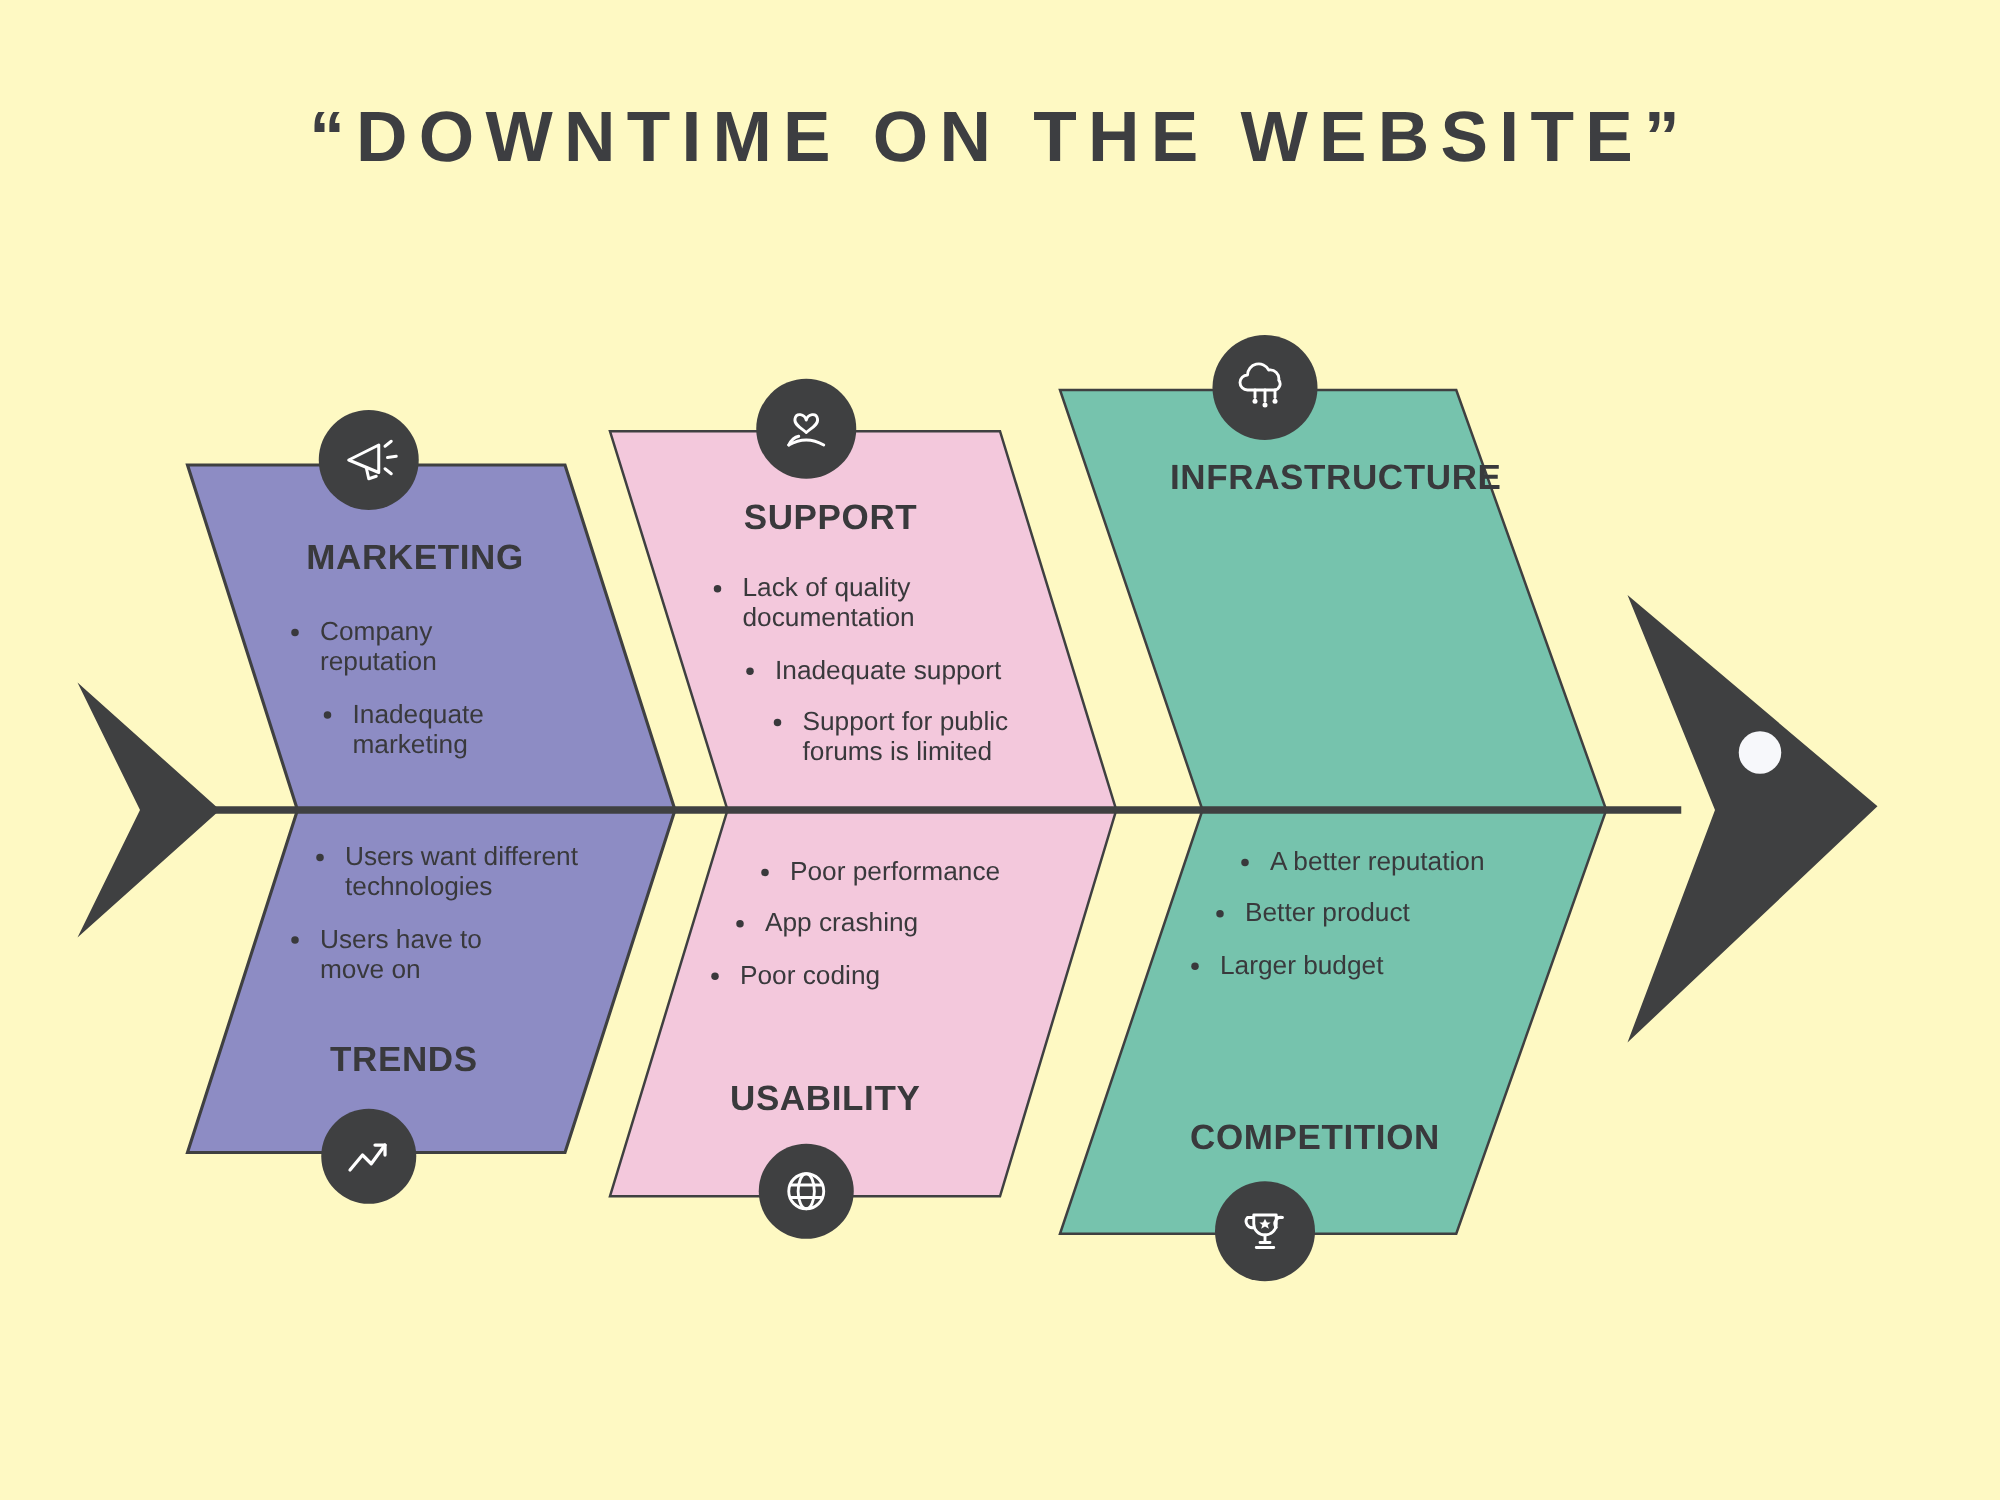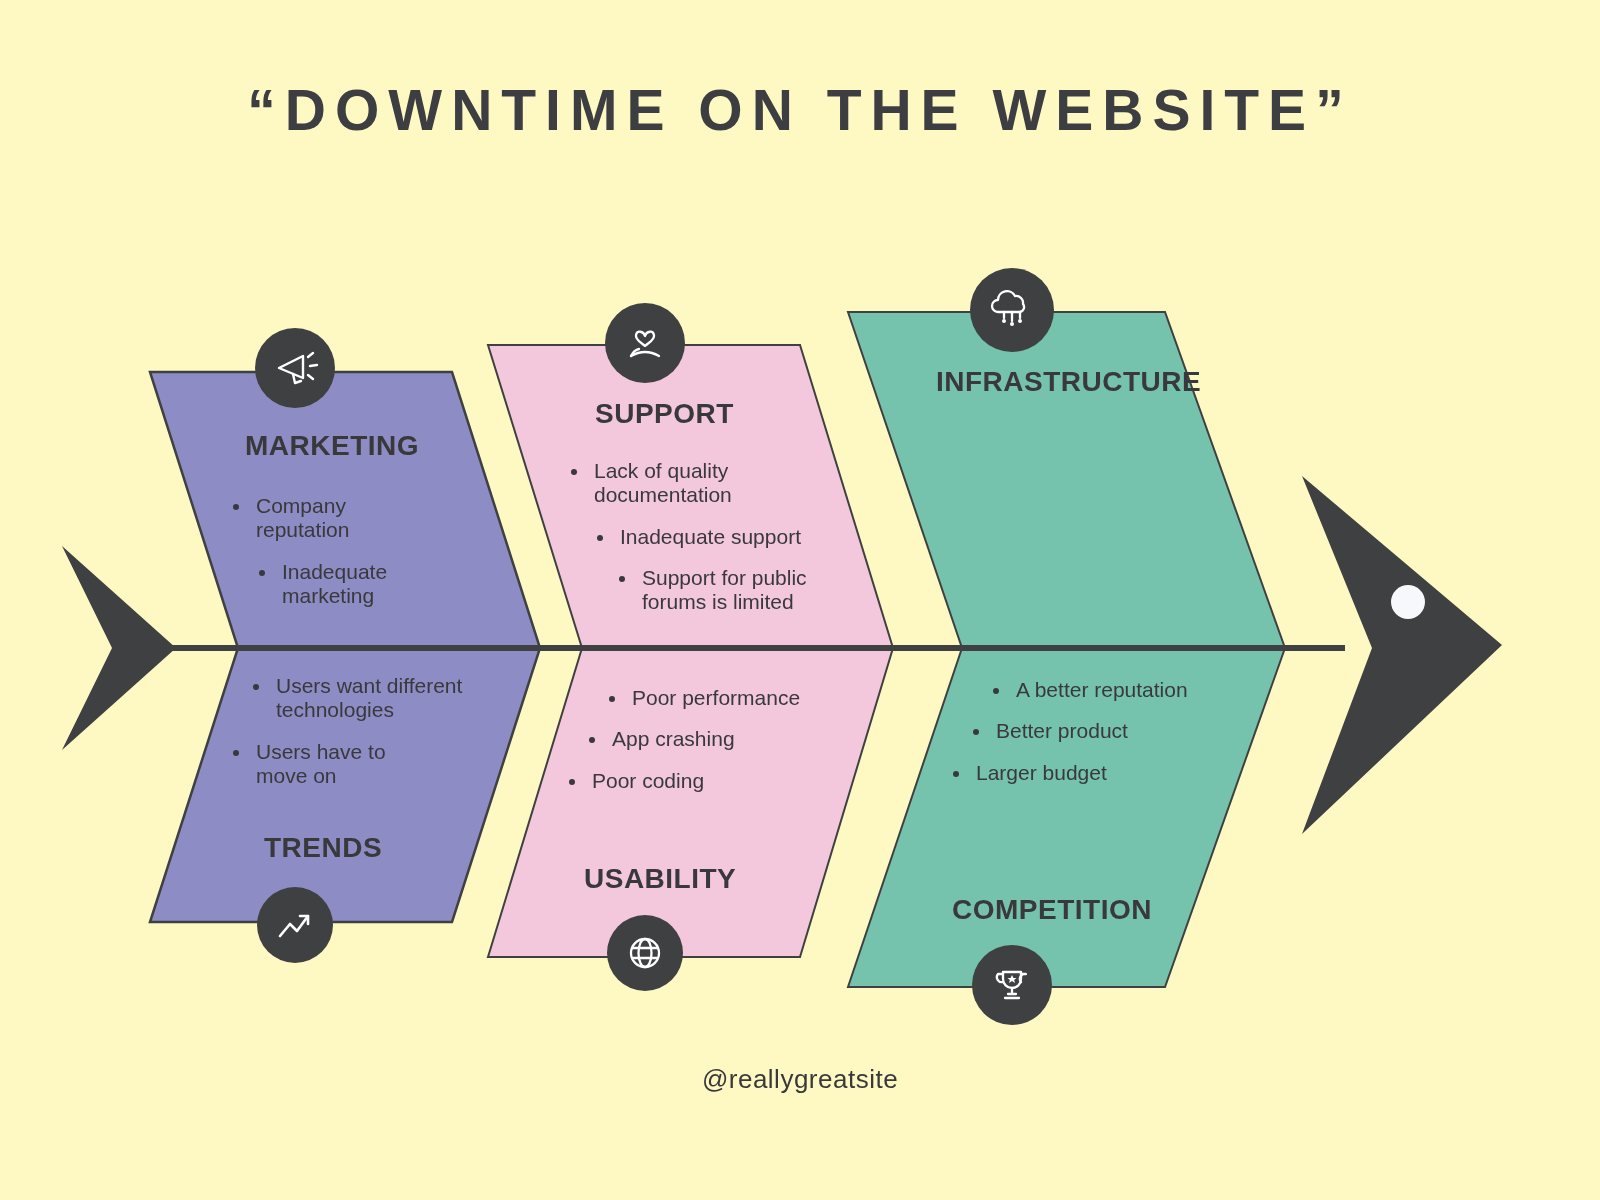--- a/index.html
+++ b/index.html
@@ -154,15 +154,14 @@
     <li>Poor coding</li>
   </ul>
 
 
   <ul class="causes competition-list bottom-slant">
     <li>A better reputation</li>
     <li>Better product</li>
     <li>Larger budget</li>
   </ul>
 
-  <div class="footer">@reallygreatsite</div>
 
 </div>
 
 </body></html>

